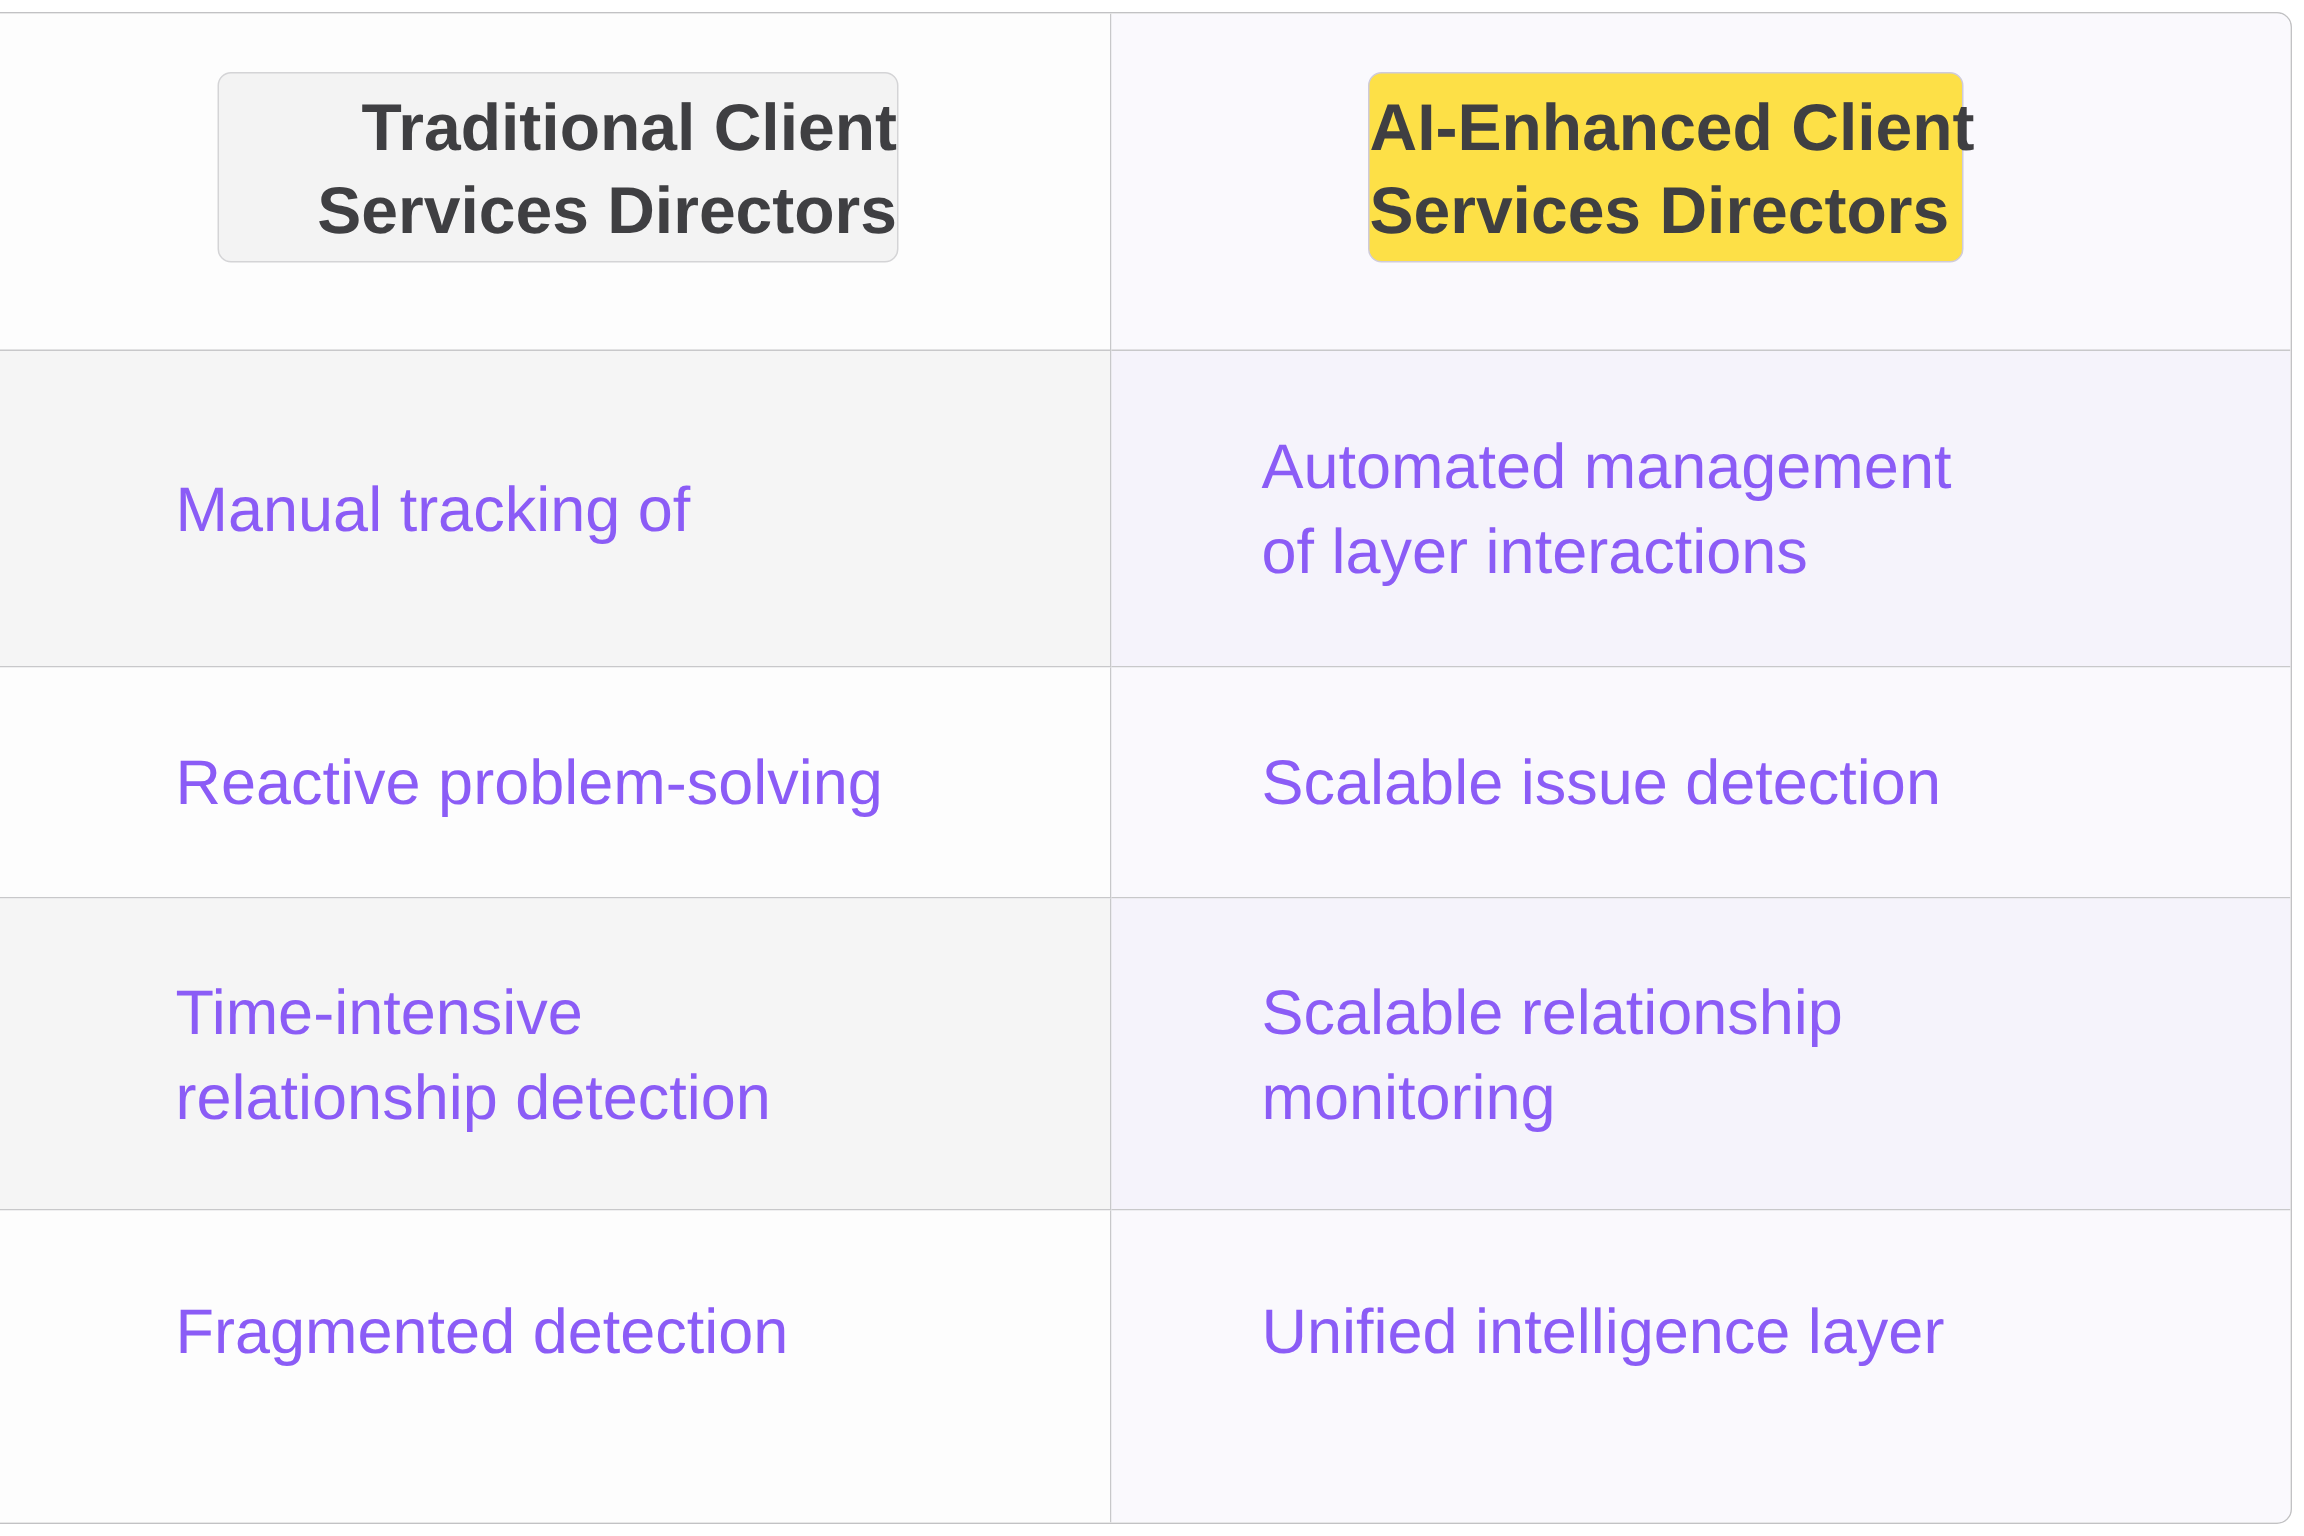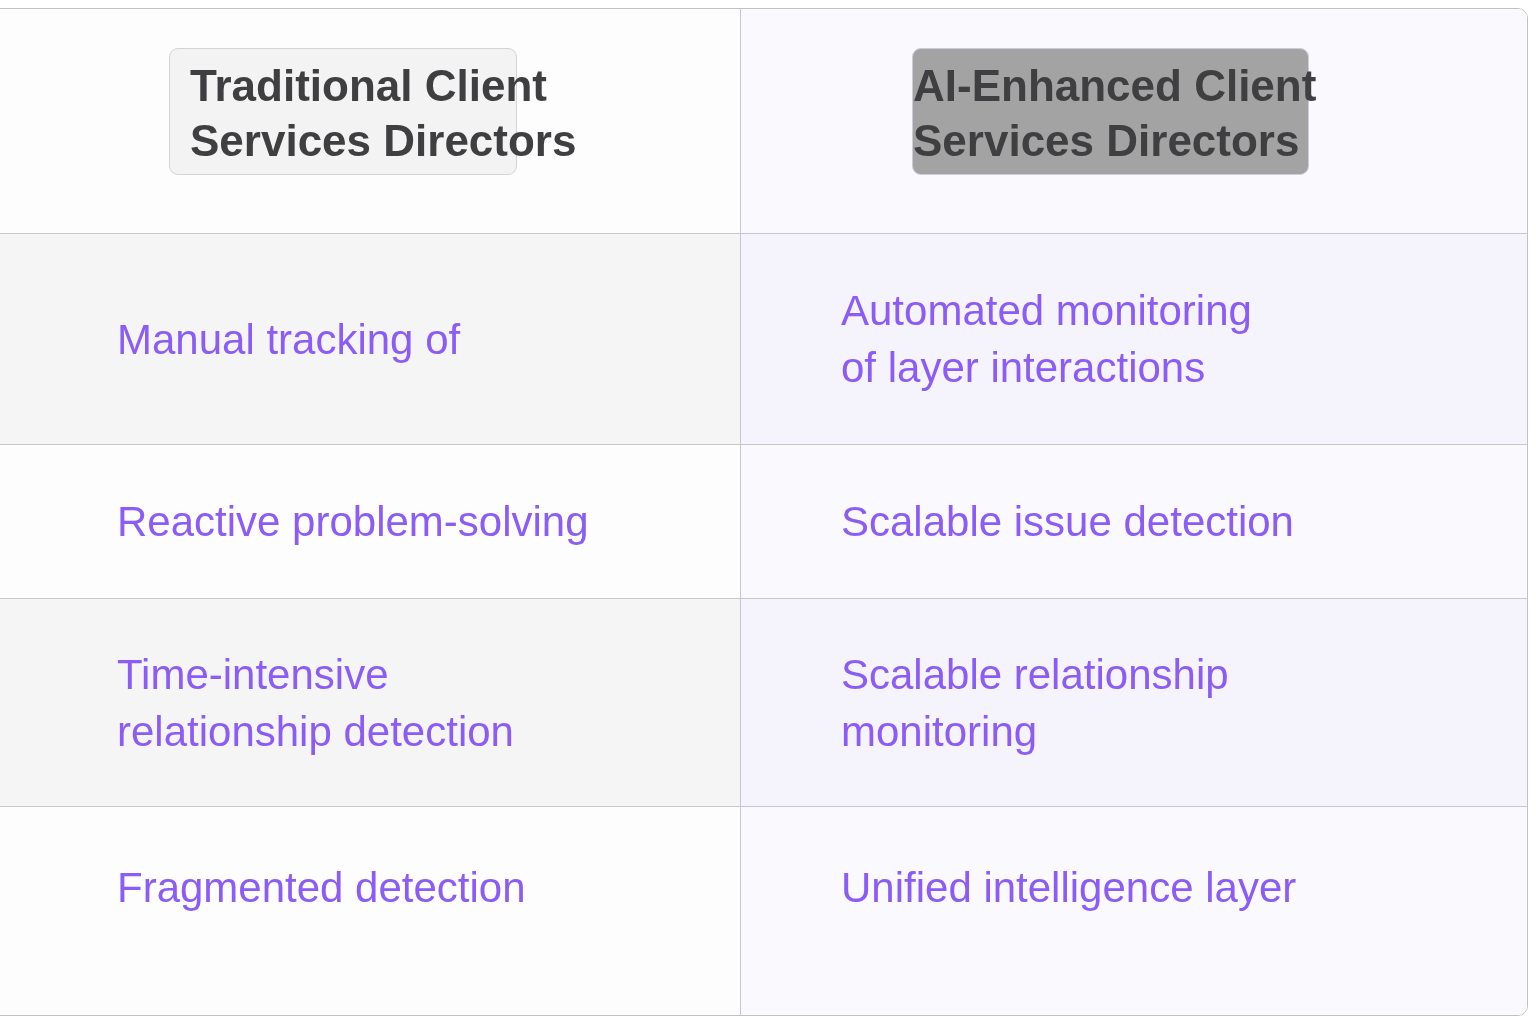--- a/index.html
+++ b/index.html
@@ -42,22 +42,22 @@
     box-sizing: border-box;
     border: 1.5px solid #d4d4d6;
     border-radius: 9px;
     font-weight: bold;
     font-size: 44px;
     line-height: 55px;
     color: #3f3f42;
     padding: 9px 0 9px 20px;
     height: 127px;
   }
-  .badge.trad { background: #f3f3f3; width: 348px; text-align: right; margin-left: 24px; }
-  .badge.ai { background: #a3a3a3; border-color: #cfcbda; width: 397px; text-align: left; padding: 9px 14px 9px 0; }
+  .badge.trad { background: #f3f3f3; width: 454px; text-align: right; }
+  .badge.ai { background: #fde047; border-color: #cfcbda; width: 397px; text-align: left; padding: 9px 14px 9px 0; }
   .badge span { display: block; white-space: nowrap; }
   .txt { font-size: 42px; line-height: 57px; color: #8b5cf6; }
   .txt span { display: block; white-space: nowrap; }
 </style>
 </head>
 <body>
 
 <div class="table">
 
   <div class="cell left header">
@@ -73,21 +73,21 @@
     </div>
   </div>
 
   <div class="cell left shade">
     <div class="txt">
       <span>Manual tracking of</span>
     </div>
   </div>
   <div class="cell right shade">
     <div class="txt">
-      <span>Automated monitoring</span>
+      <span>Automated management</span>
       <span>of layer interactions</span>
     </div>
   </div>
 
   <div class="cell left">
     <div class="txt">
       <span>Reactive problem-solving</span>
     </div>
   </div>
   <div class="cell right">

